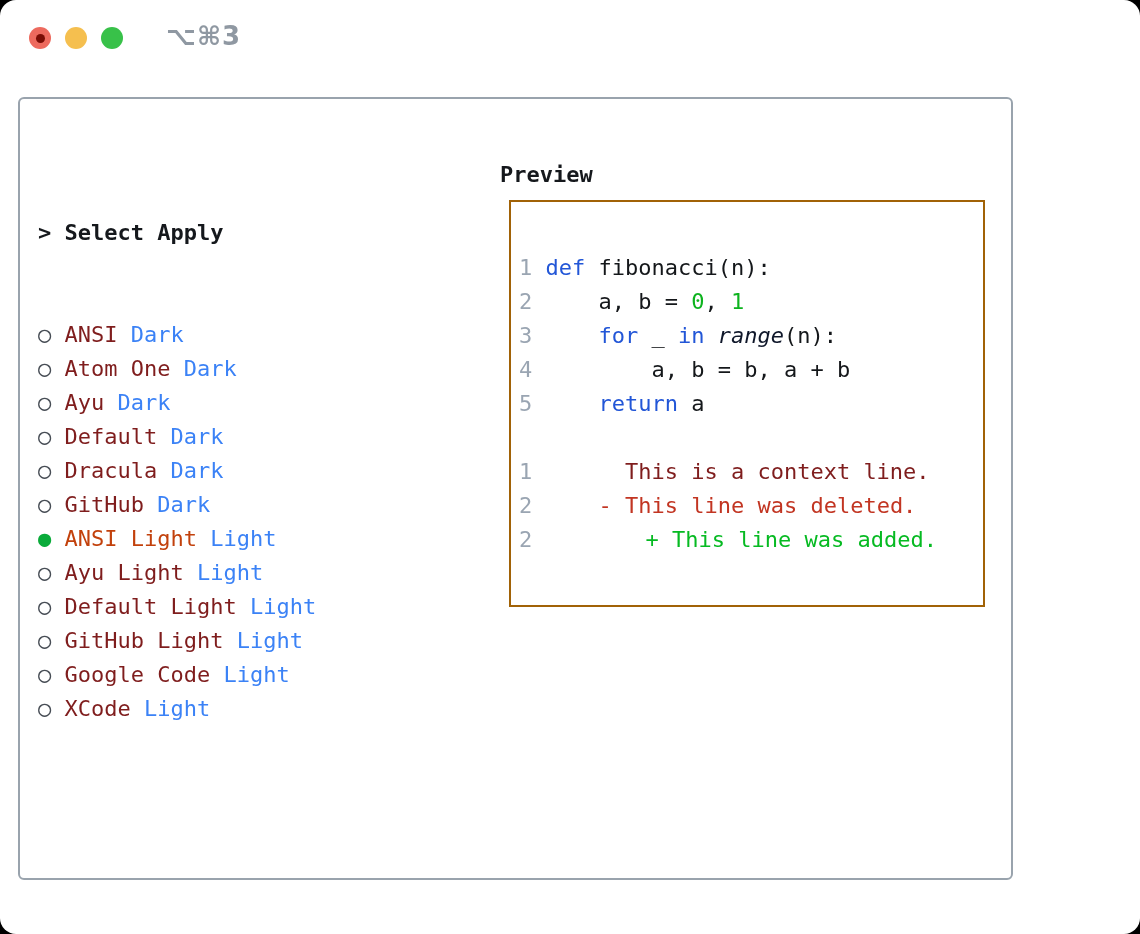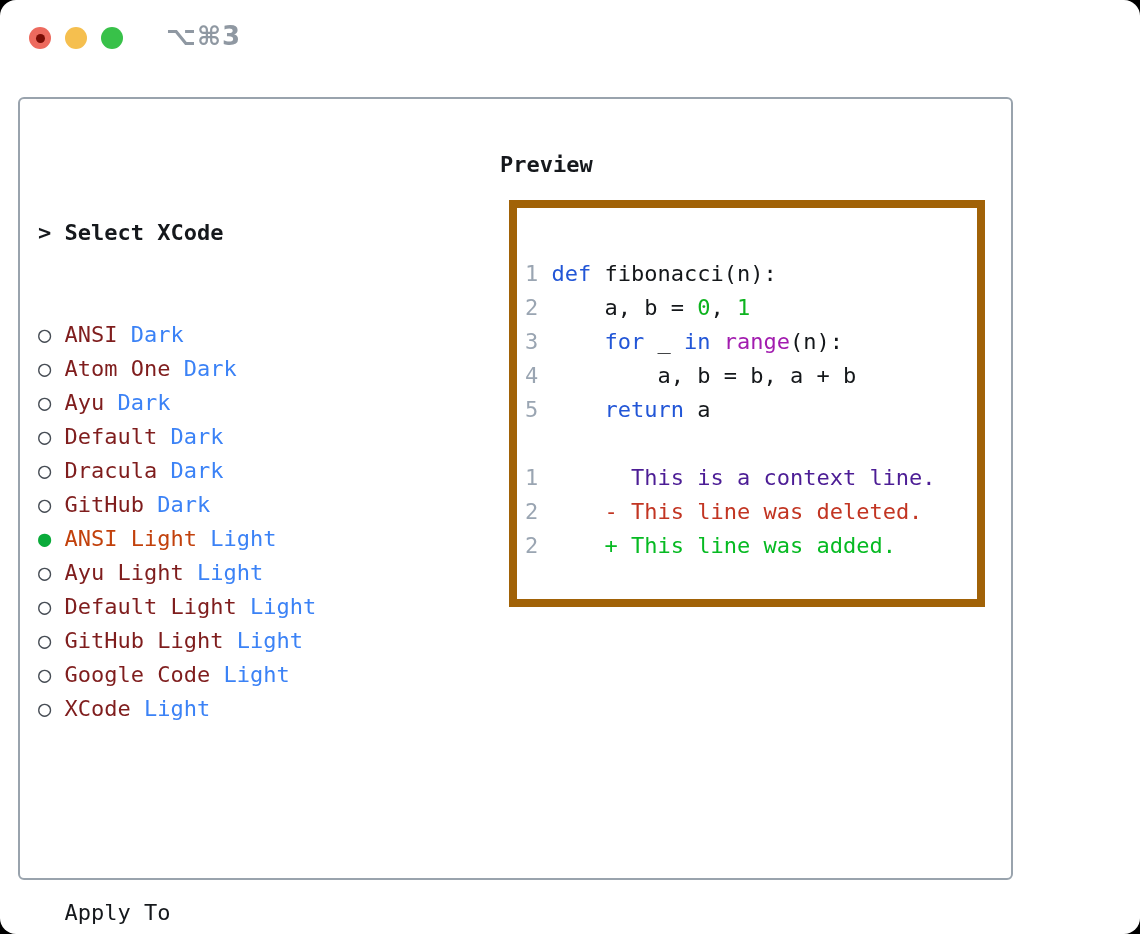--- a/index.html
+++ b/index.html
@@ -23,51 +23,50 @@
   .row{height:34px;}
   .hdr{font-weight:bold;color:#15181c;}
   .hdr2{color:#15181c;}
   .mark{color:#474d55;}
   .mark.sel{color:#0aab3a;}
   .lab{color:#7f1d1d;}
   .lab.sel{color:#c2410c;}
   .suf{color:#3b82f6;}
 
   
-  .preview-title{position:absolute;left:480px;top:49px;font-size:22px;line-height:34px;font-weight:bold;color:#15181c;white-space:pre;}
-  .preview-box{position:absolute;left:489px;top:101px;width:476px;height:407px;box-sizing:border-box;border:8px solid #a16207;background:#fff;}
+  .preview-title{position:absolute;left:480px;top:59px;font-size:22px;line-height:34px;font-weight:bold;color:#15181c;white-space:pre;}
+  .preview-box{position:absolute;left:489px;top:101px;width:476px;height:407px;box-sizing:border-box;border:2px solid #a16207;background:#fff;}
   .code{position:absolute;left:8px;top:49px;font-size:22px;line-height:34px;white-space:pre;}
   .c-ln{color:#9aa5b2;}
   .c-pl{color:#14171a;}
   .c-kw{color:#2256d7;}
-  .c-fn{color:#a21caf;}
+  .c-fn{color:#0f172a;font-style:italic;}
   .c-nm{color:#0db31e;}
-  .c-ctx{color:#4c1d95;}
+  .c-ctx{color:#7f1d1d;}
   .c-del{color:#c23522;margin-top:16px;}
-  .c-add{color:#06ba22;}
+  .c-add{color:#06ba22;margin-left:47px;}
 </style>
 </head>
 <body>
 
 <div class="window">
 
   <div class="titlebar">
     <div class="light red"></div>
     <div class="light yellow"></div>
     <div class="light green"></div>
   </div>
   <div class="shortcut">⌥⌘3</div>
 
   <div class="panel">
 
     <div class="left-col">
-      <div class="row hdr"><span>&gt; </span><span>Select XCode</span></div>
+      <div class="row hdr"><span>&gt; </span><span>Select Apply</span></div>
       <div><div class="row opt"><span class="mark">○</span> <span class="lab">ANSI</span> <span class="suf">Dark</span></div><div class="row opt"><span class="mark">○</span> <span class="lab">Atom One</span> <span class="suf">Dark</span></div><div class="row opt"><span class="mark">○</span> <span class="lab">Ayu</span> <span class="suf">Dark</span></div><div class="row opt"><span class="mark">○</span> <span class="lab">Default</span> <span class="suf">Dark</span></div><div class="row opt"><span class="mark">○</span> <span class="lab">Dracula</span> <span class="suf">Dark</span></div><div class="row opt"><span class="mark">○</span> <span class="lab">GitHub</span> <span class="suf">Dark</span></div><div class="row opt"><span class="mark sel">●</span> <span class="lab sel">ANSI Light</span> <span class="suf">Light</span></div><div class="row opt"><span class="mark">○</span> <span class="lab">Ayu Light</span> <span class="suf">Light</span></div><div class="row opt"><span class="mark">○</span> <span class="lab">Default Light</span> <span class="suf">Light</span></div><div class="row opt"><span class="mark">○</span> <span class="lab">GitHub Light</span> <span class="suf">Light</span></div><div class="row opt"><span class="mark">○</span> <span class="lab">Google Code</span> <span class="suf">Light</span></div><div class="row opt"><span class="mark">○</span> <span class="lab">XCode</span> <span class="suf">Light</span></div></div>
       <div class="row"></div>
-      <div class="row hdr2"><span>  </span><span>Apply To</span></div>
       
       
       
       
     </div>
 
     <div class="preview-title">Preview</div>
 
     <div class="preview-box">
       <div class="code"><div class="row"><span class="c-ln">1 </span><span class="c-kw">def</span><span class="c-pl"> fibonacci(n):</span></div><div class="row"><span class="c-ln">2 </span><span class="c-pl">    a, b = </span><span class="c-nm">0</span><span class="c-pl">, </span><span class="c-nm">1</span></div><div class="row"><span class="c-ln">3 </span><span class="c-pl">    </span><span class="c-kw">for</span><span class="c-pl"> _ </span><span class="c-kw">in</span><span class="c-pl"> </span><span class="c-fn">range</span><span class="c-pl">(n):</span></div><div class="row"><span class="c-ln">4 </span><span class="c-pl">        a, b = b, a + b</span></div><div class="row"><span class="c-ln">5 </span><span class="c-pl">    </span><span class="c-kw">return</span><span class="c-pl"> a</span></div><div class="row"></div><div class="row"><span class="c-ln">1</span><span class="c-ctx">       This is a context line.</span></div><div class="row"><span class="c-ln">2</span><span class="c-pl">     </span><span class="c-del">- This line was deleted.</span></div><div class="row"><span class="c-ln">2</span><span class="c-pl">     </span><span class="c-add">+ This line was added.</span></div></div>

